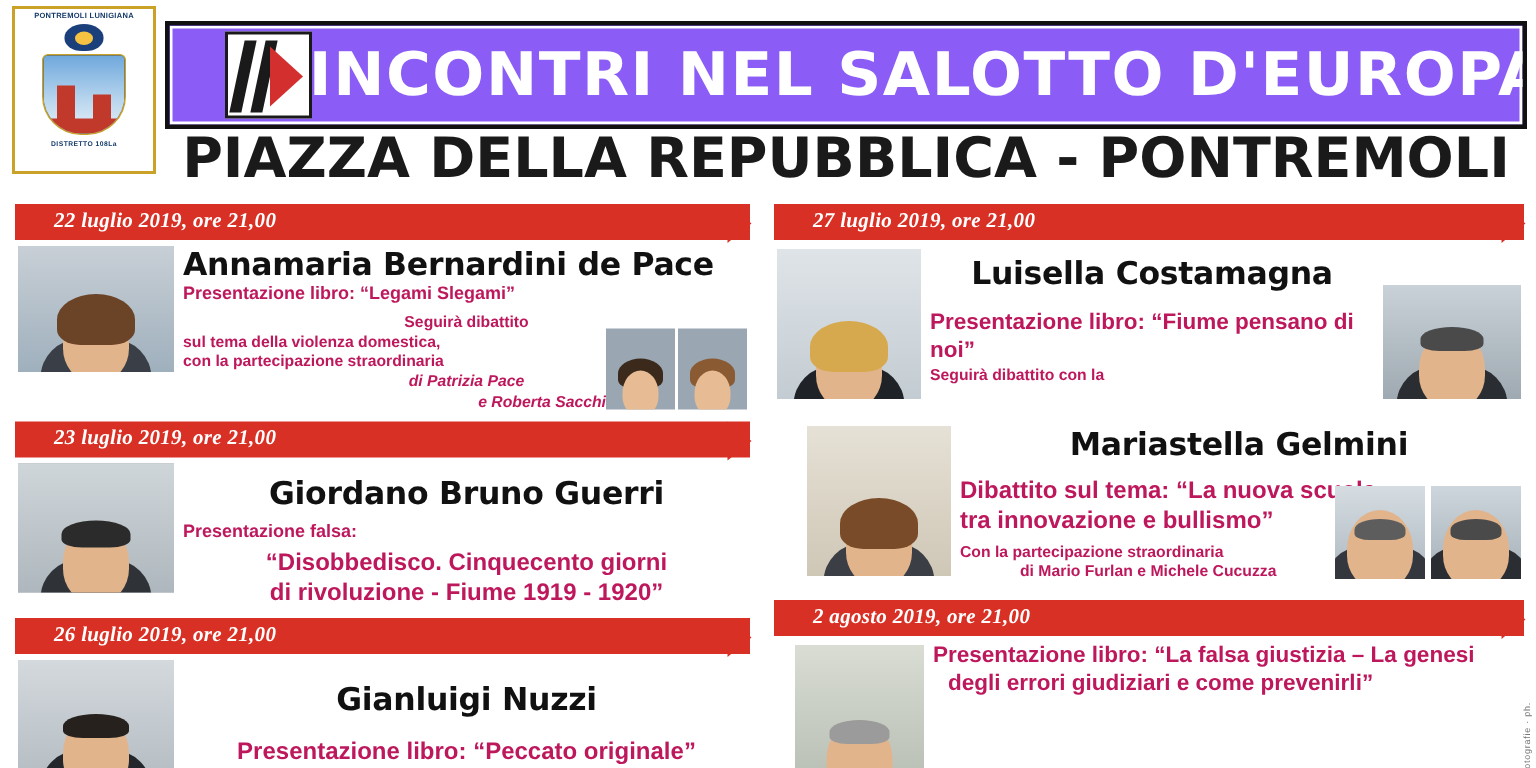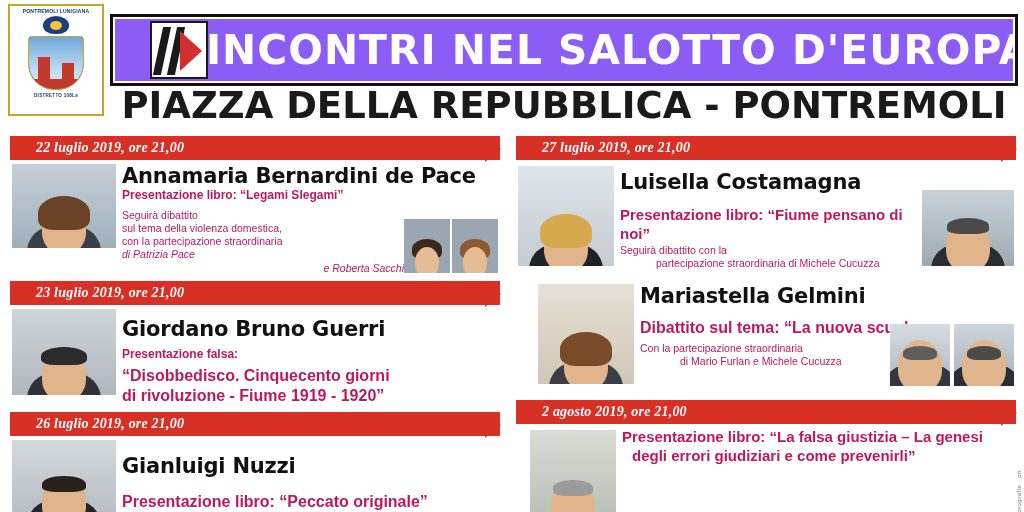--- a/index.html
+++ b/index.html
@@ -227,26 +227,26 @@
     font-weight: bold;
     color: #be185d;
     line-height: 1.25;
   }
   .line.quote {
     font-size: 16px;
     font-weight: bold;
   }
   .line.small {
     font-size: 10.5px;
-    font-weight: normal;
+    font-weight: bold;
   }
   .line.ital {
     font-style: italic;
   }
-  .txt-center { text-align: left; }
+  .txt-center { text-align: center; }
   .txt-right { text-align: right; }
 
   .mini {
     position: absolute;
     width: 46px;
     height: 54px;
     overflow: hidden;
     background: #9aa6b1;
   }
   .mini .face {
@@ -387,21 +387,20 @@
           <div class="bg" style="background:linear-gradient(#c9d2d8,#9fa9b1);"></div>
           <div class="body" style="background:#2a2e33;"></div>
           <div class="face"></div>
           <div class="hair" style="background:#4a4a4a; height:16px; bottom:32px; width:42px;"></div>
         </div>
         <div style="margin-left:104px; margin-right:100px;">
           <div class="name txt-center" style="margin-top:6px;">Luisella Costamagna</div>
           <div style="height:12px;"></div>
           <div class="line quote" style="font-size:15px;">Presentazione libro: “Fiume pensano di noi”</div>
           <div class="line small">Seguirà dibattito con la</div>
-          <div class="line small" style="padding-left:36px;">partecipazione straordinaria di Michele Cucuzza</div>
         </div>
       </div>
     </div>
 
     <div class="event">
       <div class="evt-body" style="min-height:112px;">
         <div class="photo" style="left:22px; top:6px; width:96px; height:100px;">
           <div class="bg" style="background:linear-gradient(#e6e1d6,#cfc7b6);"></div>
           <div class="body" style="background:#3b3e44;"></div>
           <div class="face"></div>
@@ -416,20 +415,21 @@
         <div class="photo right" style="right:66px; top:46px; width:60px; height:62px;">
           <div class="bg" style="background:linear-gradient(#d5dde2,#aeb8c0);"></div>
           <div class="body" style="background:#34383e;"></div>
           <div class="face"></div>
           <div class="hair" style="background:#5d5d5d; height:14px; bottom:26px; width:34px;"></div>
         </div>
         <div style="margin-left:124px; margin-right:4px;">
           <div class="name txt-center" style="margin-top:2px;">Mariastella Gelmini</div>
           <div style="height:10px;"></div>
           <div class="line quote">Dibattito sul tema: “La nuova scuola</div>
+          <div class="line quote">tra innovazione e bullismo”</div>
           <div style="height:4px;"></div>
           <div class="line small">Con la partecipazione straordinaria</div>
           <div class="line small" style="padding-left:40px;">di Mario Furlan e Michele Cucuzza</div>
         </div>
       </div>
     </div>
 
     <div class="event">
       <div class="date-bar">2 agosto 2019, ore 21,00</div>
       <div class="evt-body" style="min-height:104px;">

